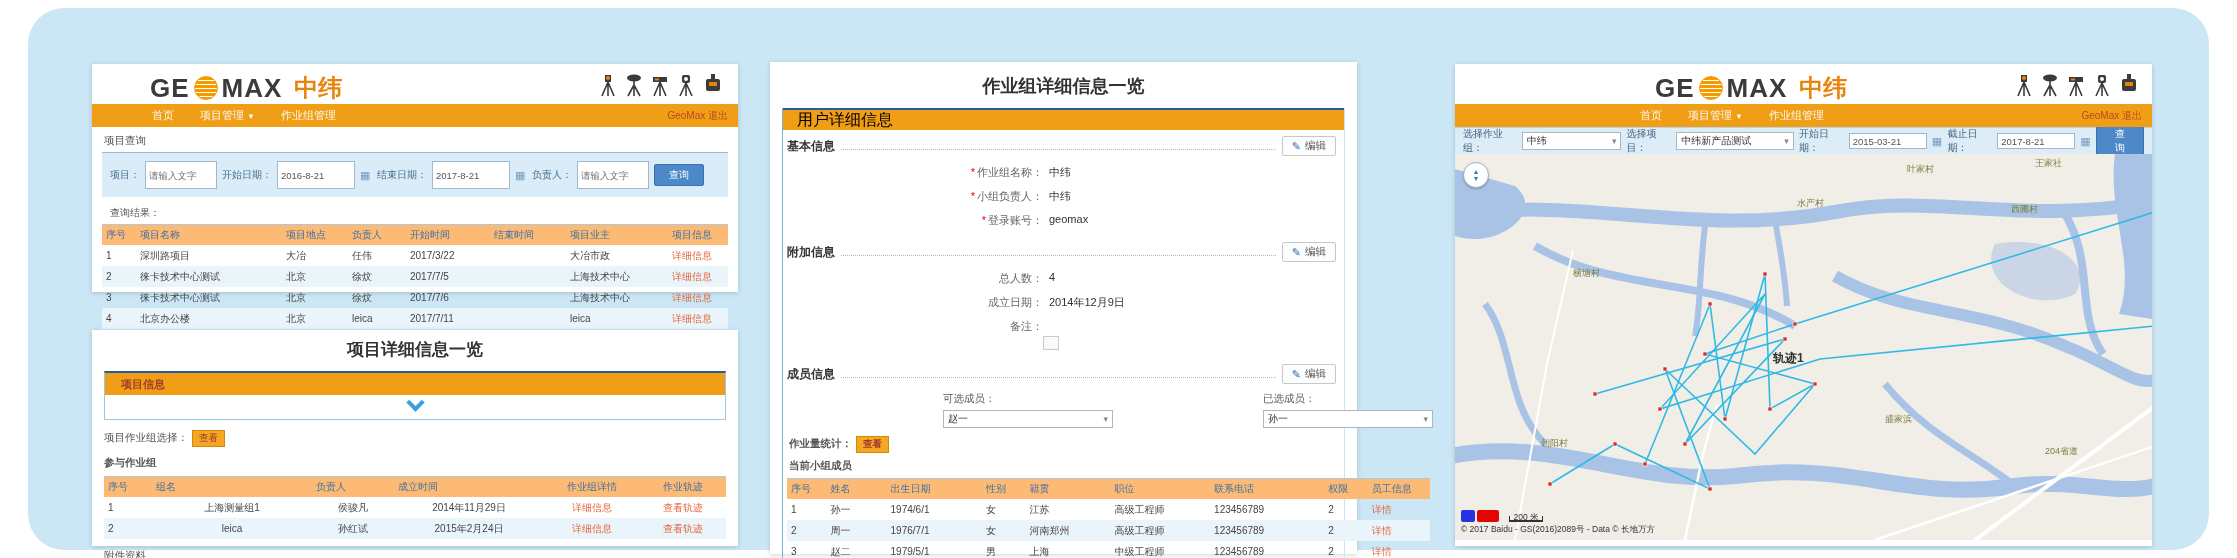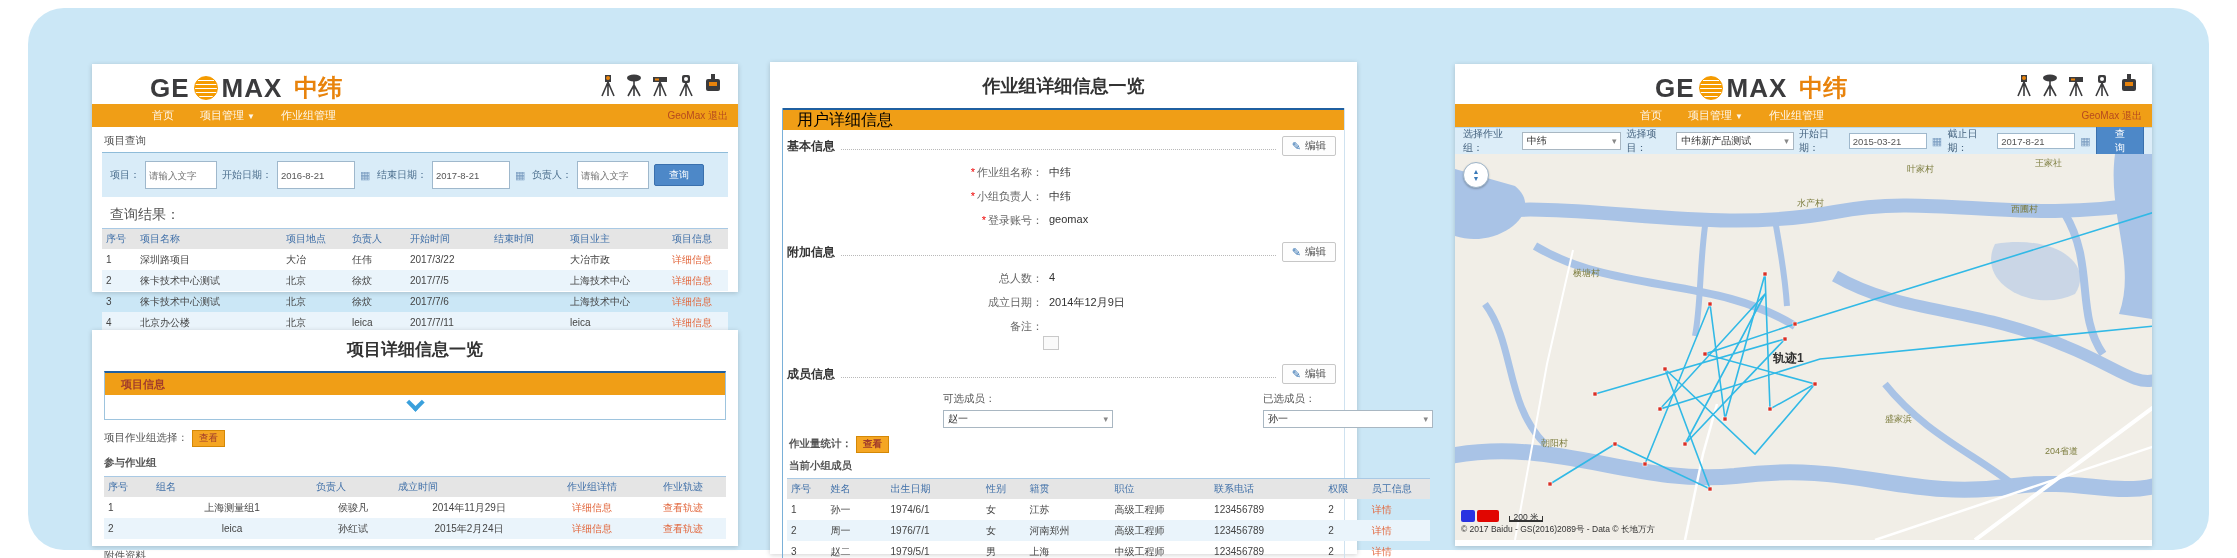--- a/index.html
+++ b/index.html
@@ -29,24 +29,24 @@
   .crumb { font-size:10px; color:#85725c; padding:6px 0 0 12px; }
   .sectlabel { font-size:10.5px; color:#555; padding:7px 0 4px 12px; }
   .searchbar { margin:0 10px; background:#d9ecf8; border-top:1px solid #8fbcd9;
                display:flex; align-items:center; padding:8px 8px; gap:5px; font-size:10px; color:#4a6d8c; }
   .searchbar label { white-space:nowrap; }
   .searchbar input { height:28px; border:1px solid #9fb8cc; font-size:9.5px; padding:0 3px; color:#555; background:#fff; }
   .in-w1 { width:72px; } .in-w2 { width:78px; }
   .cal { display:inline-block; width:12px; height:12px; color:#7a9cc0; font-size:11px; line-height:12px; }
   .btn-blue { background:#4d88c8; color:#fff; border:1px solid #3a70ad; font-size:10px;
               padding:3px 14px; border-radius:2px; cursor:pointer; }
-  .results-label { font-size:14px; color:#555; padding:9px 0 4px 18px; }
+  .results-label { font-size:10px; color:#555; padding:9px 0 4px 18px; }
 
   table.rtable { border-collapse:collapse; table-layout:fixed; font-size:10px; color:#444; }
-  table.rtable th { background:#e5e5e5; color:#3f6fa8; font-weight:normal; text-align:left;
+  table.rtable th { background:#fdba74; color:#3f6fa8; font-weight:normal; text-align:left;
                     padding:3px 4px; border-top:1px solid #a9c9e4; }
   table.rtable td { padding:3.5px 4px; overflow:hidden; white-space:nowrap; }
   table.rtable tbody tr:nth-child(even) { background:#eaf4fb; }
   .tlink { color:#e2673d; cursor:pointer; }
 
   .ta { margin:0 10px; width:626px; }
   .ta th:nth-child(1),.ta td:nth-child(1){width:34px;}
   .ta th:nth-child(2),.ta td:nth-child(2){width:146px;}
   .ta th:nth-child(3),.ta td:nth-child(3){width:66px;}
   .ta th:nth-child(4),.ta td:nth-child(4){width:58px;}

